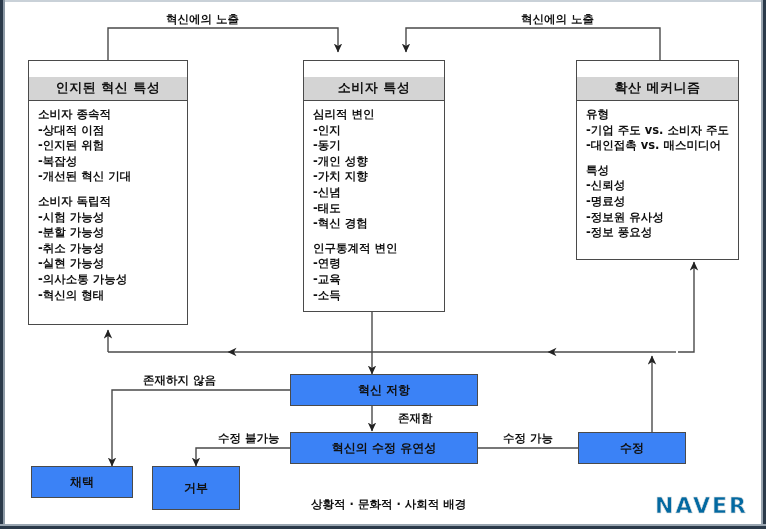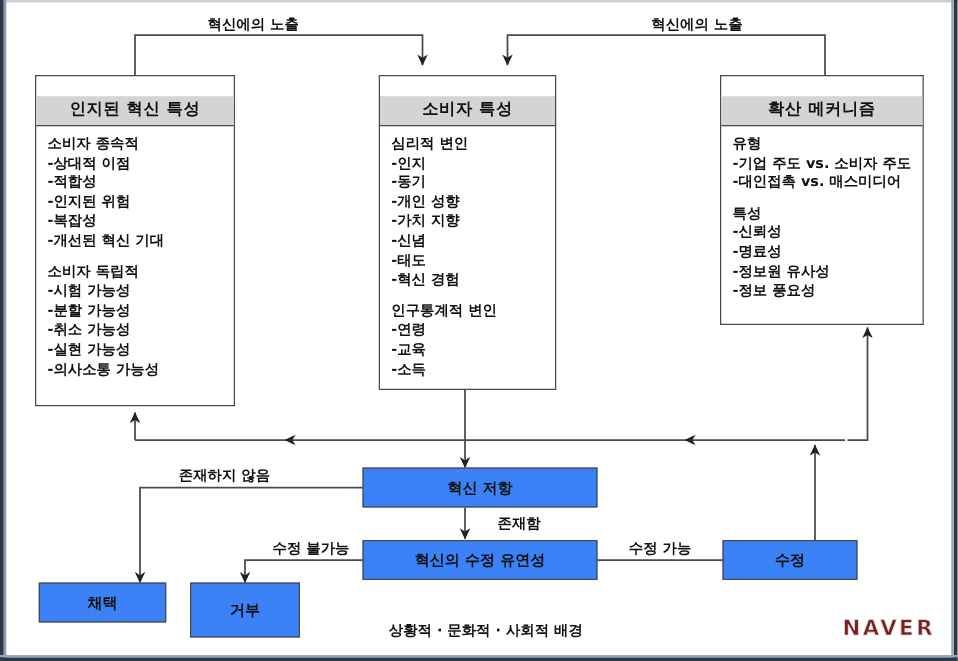--- a/index.html
+++ b/index.html
@@ -70,22 +70,22 @@
     color:#111;
     white-space:nowrap;
     background:transparent;
   }
   .footnote{
     position:absolute;
     font-size:11.5px;font-weight:bold;color:#111;white-space:nowrap;
   }
   .watermark{
     position:absolute;
-    font-size:17px;font-weight:bold;
-    color:#7f1d1d;
+    font-size:22px;font-weight:bold;
+    color:#0369a1;
     letter-spacing:2px;
     -webkit-text-stroke:0.6px #e2e2e2;
     white-space:nowrap;
   }
 </style>
 </head>
 <body>
 
 <div id="canvas">
 
@@ -130,31 +130,31 @@
 
       <path d="M108,352 L108,330" marker-end="url(#ah)"></path>
     </g>
   </svg>
 
   <div class="panel" style="left:28px;top:60px;width:160px;height:265px;">
     <div class="panel-head">인지된 혁신 특성</div>
     <div class="panel-body">
       <div class="grp">소비자 종속적</div>
       <div class="itm">-상대적 이점</div>
-      <div class="itm">-적합성</div>
       <div class="itm">-인지된 위험</div>
       <div class="itm">-복잡성</div>
       <div class="itm">-개선된 혁신 기대</div>
       <div class="gap"></div>
       <div class="grp">소비자 독립적</div>
       <div class="itm">-시험 가능성</div>
       <div class="itm">-분할 가능성</div>
       <div class="itm">-취소 가능성</div>
       <div class="itm">-실현 가능성</div>
       <div class="itm">-의사소통 가능성</div>
+      <div class="itm">-혁신의 형태</div>
     </div>
   </div>
 
   <div class="panel" style="left:303px;top:60px;width:142px;height:252px;">
     <div class="panel-head">소비자 특성</div>
     <div class="panel-body">
       <div class="grp">심리적 변인</div>
       <div class="itm">-인지</div>
       <div class="itm">-동기</div>
       <div class="itm">-개인 성향</div>

